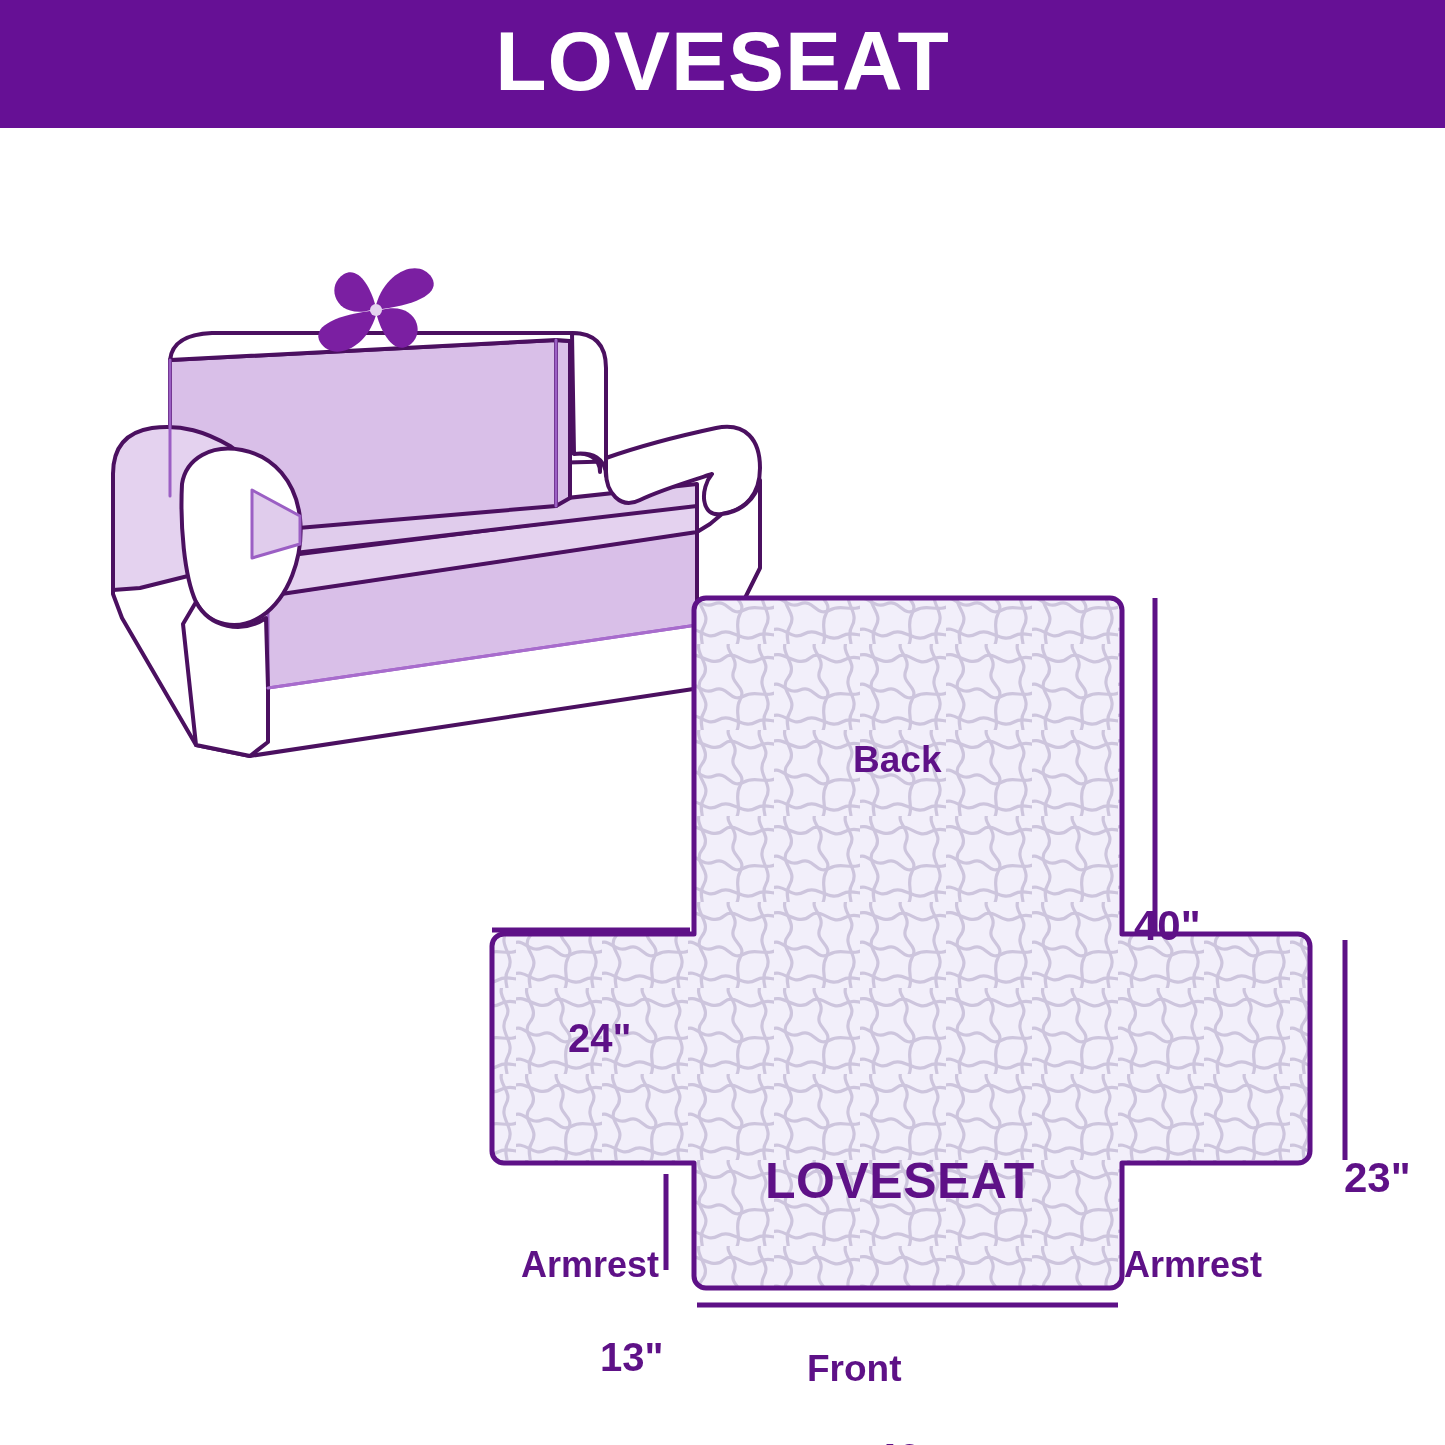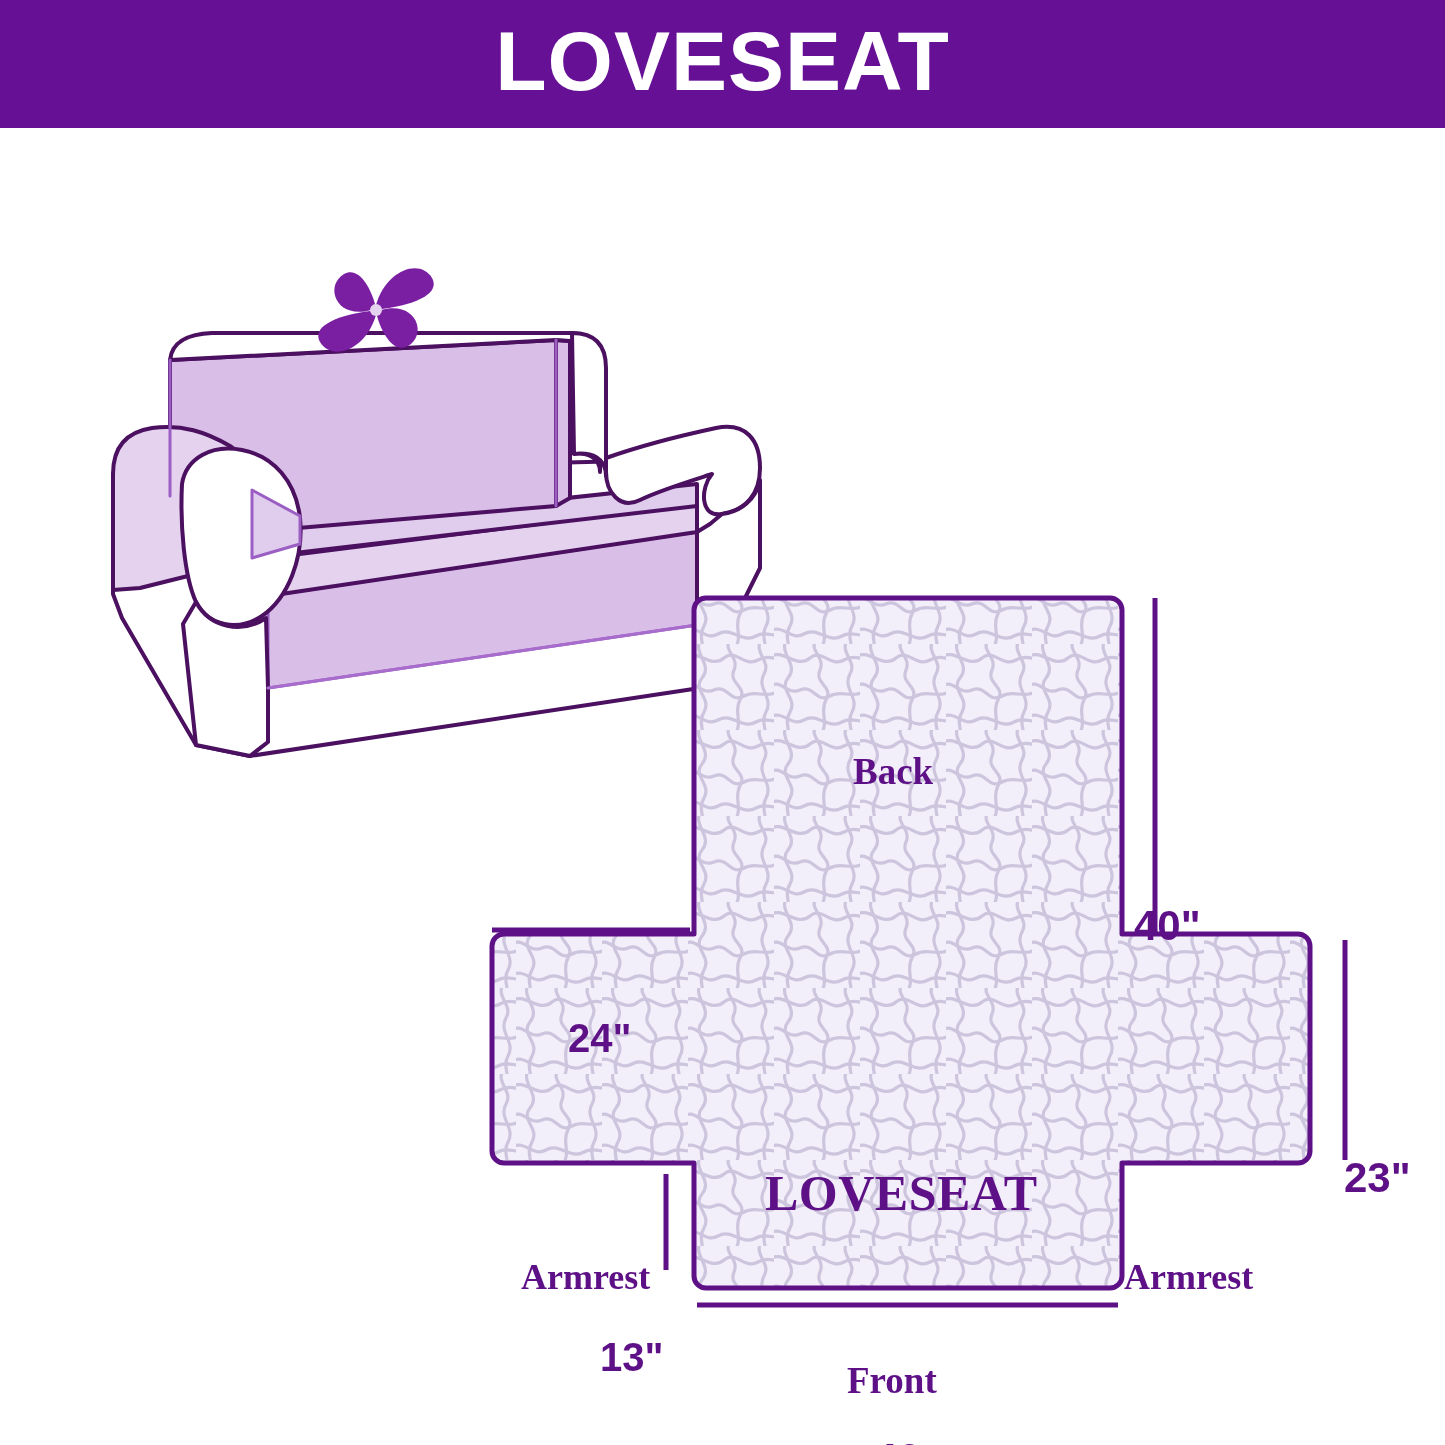--- a/index.html
+++ b/index.html
@@ -49,31 +49,30 @@
   .svg-layer {
     position: absolute;
     left: 0;
     top: 0;
   }
 
   
   .diagram-label {
     position: absolute;
     color: #5e1187;
-    font-family: Liberation Serif, serif;
+    font-family: Liberation Sans, sans-serif;
     font-weight: bold;
     white-space: nowrap;
     line-height: 1;
-    margin-top: 12px;
   }
   .lbl-back      { left: 853px;  top: 613px; font-size: 37px; }
   .lbl-loveseat  { left: 765px;  top: 1028px; font-size: 50px; letter-spacing: 0.5px; }
   .lbl-armrest-l { left: 521px;  top: 1119px; font-size: 36px; }
   .lbl-armrest-r { left: 1124px; top: 1119px; font-size: 36px; }
-  .lbl-front     { left: 847px;  top: 1222px; font-size: 37px; }
+  .lbl-front     { left: 807px;  top: 1222px; font-size: 37px; }
 
   .dim-label {
     position: absolute;
     color: #5e1187;
     font-family: "Liberation Sans", sans-serif;
     font-weight: bold;
     white-space: nowrap;
     line-height: 1;
   }
   .dim-40 { left: 1134px; top: 777px;  font-size: 42px; }

